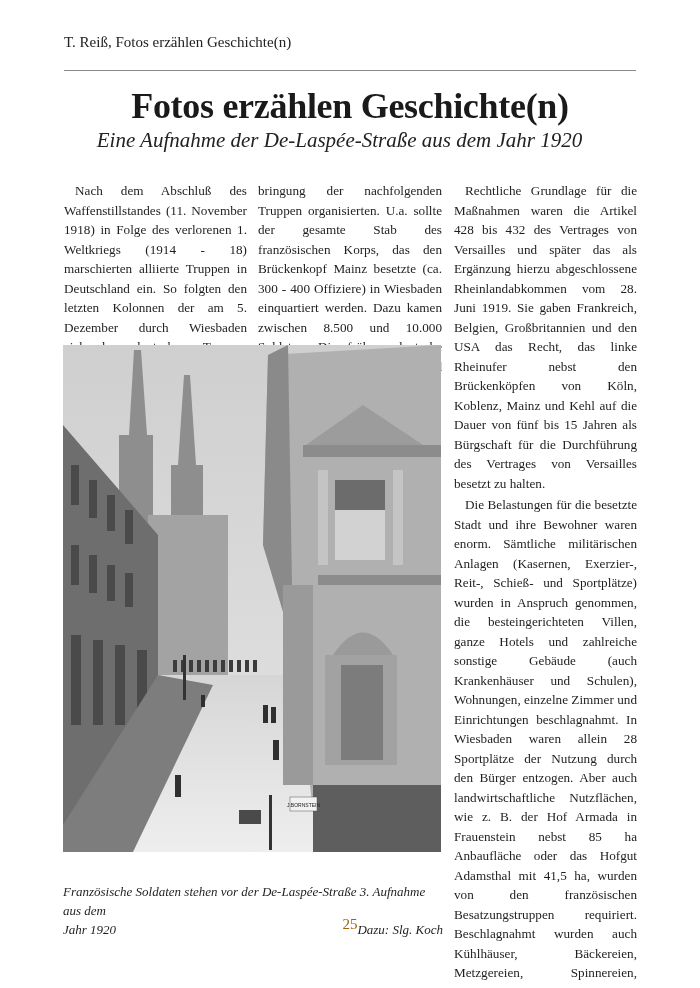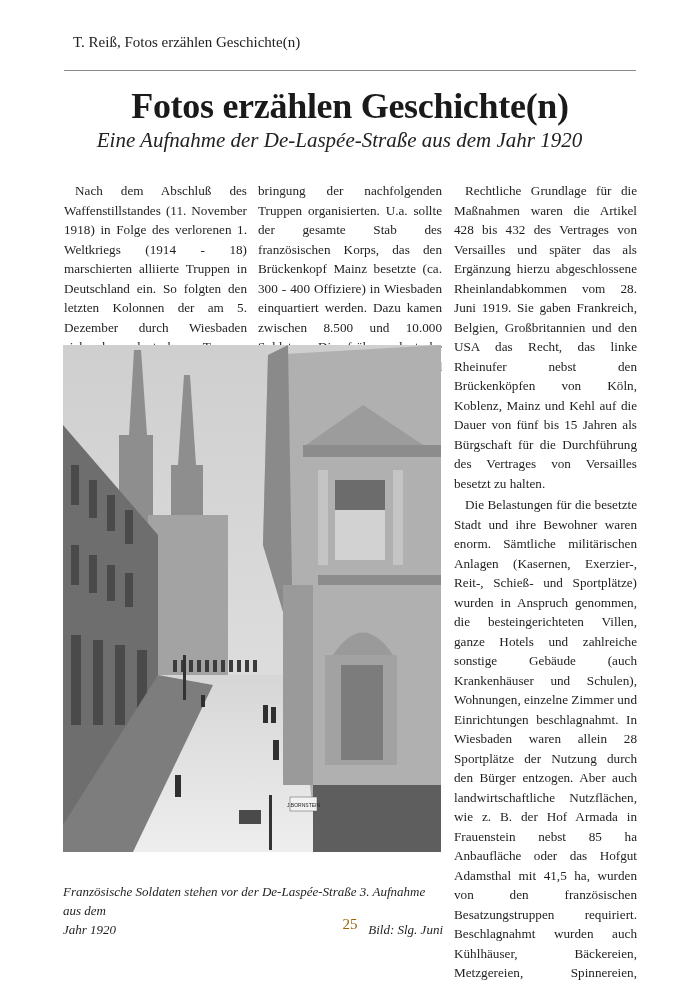--- a/index.html
+++ b/index.html
@@ -1,17 +1,17 @@
 <!DOCTYPE html>
 <html><head>
 <meta charset="utf-8">
 <style>
   html, body { margin: 0; padding: 0; background: #ffffff; }
   body { width: 700px; height: 988px; position: relative; overflow: hidden; font-family: "Liberation Serif", "DejaVu Serif", serif; color: #1c1c1c; }
-  .running-head { position: absolute; left: 64px; top: 34px; font-size: 15px; color: #222; margin-left: 9px; }
+  .running-head { position: absolute; left: 64px; top: 34px; font-size: 15px; color: #222; }
   .head-rule { position: absolute; left: 64px; top: 70px; width: 572px; height: 1px; background: #8a8a8a; }
   .title { position: absolute; left: 0; top: 85px; width: 700px; text-align: center; font-size: 36px; font-weight: bold; letter-spacing: -0.3px; color: #1a1a1a; }
   .subtitle { position: absolute; left: 0; top: 128px; width: 679px; text-align: center; font-size: 21px; font-style: italic; color: #222; }
   .col { position: absolute; font-size: 13.2px; line-height: 19.5px; text-align: justify; color: #1e1e1e; }
   .col p { margin: 0; }
   .col p.indent { text-indent: 11px; }
   .col1 { left: 64px; top: 181px; width: 183px; }
   .col2 { left: 258px; top: 181px; width: 184px; }
   .col3 { left: 454px; top: 181px; width: 183px; }
   .photo { position: absolute; left: 63px; top: 345px; width: 378px; height: 507px; overflow: hidden; background: #d8d8d8; }
@@ -135,17 +135,17 @@
     </g>
 
     <rect x="176" y="465" width="22" height="14" fill="#4a4a4a"></rect>
   </svg>
 </div>
 
 <div class="caption">
   <div>Französische Soldaten stehen vor der De-Laspée-Straße 3. Aufnahme aus dem</div>
   <div class="cap-line2">
     <span>Jahr 1920</span>
-    <span>Bild: Slg. Juni</span>
+    <span>Dazu: Slg. Koch</span>
   </div>
 </div>
 
 <div class="page-number">25</div>
 
 </body></html>

